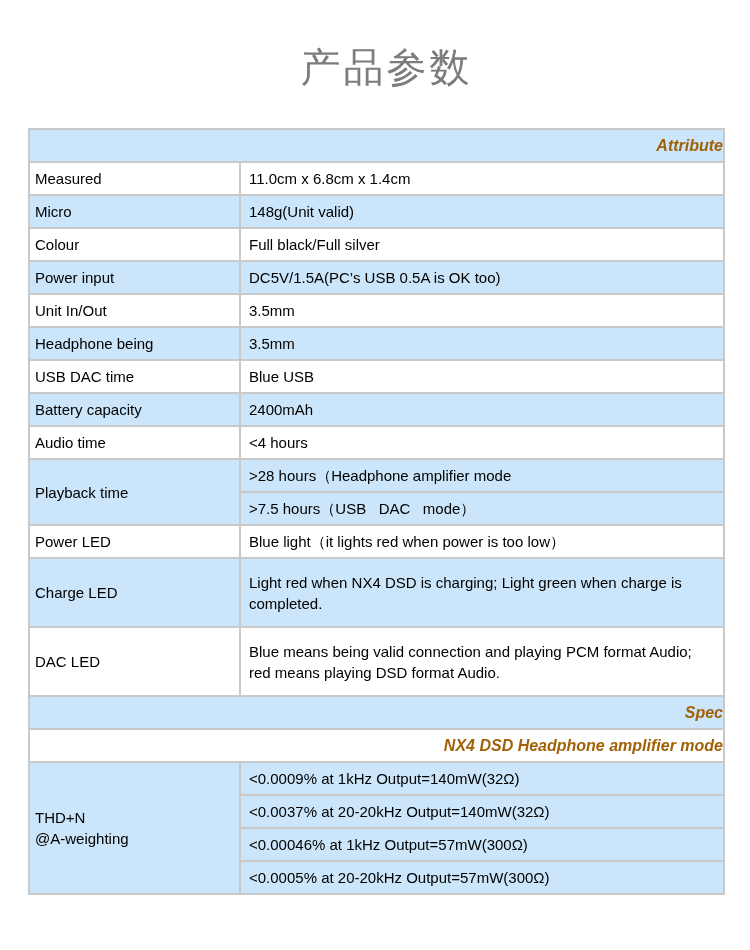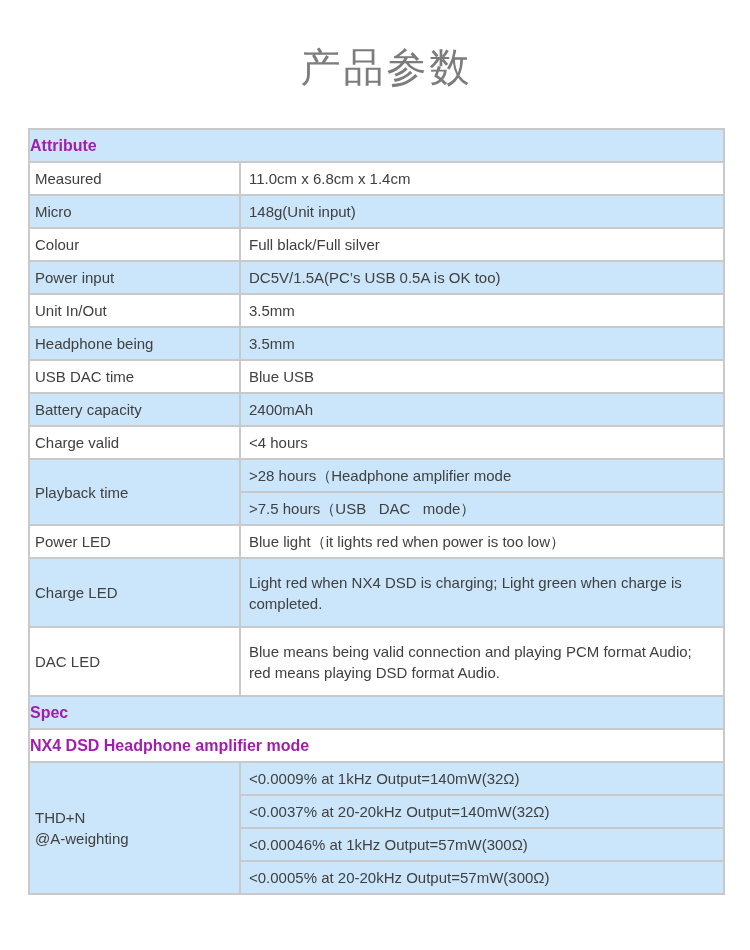--- a/index.html
+++ b/index.html
@@ -23,31 +23,32 @@
     border-collapse: collapse;
     table-layout: fixed;
     width: 695px;
     margin: 38px 0 0 28px;
   }
   col.c1 { width: 211px; }
   col.c2 { width: 484px; }
   td {
     border: 2px solid #c9c9c9;
     font-size: 15px;
-    color: #404040;
+    color: #000000;
     height: 33px;
     vertical-align: middle;
     line-height: 21px;
   }
   td.blue { background: #cbe6fa; }
   td.section {
-    text-align: left;
+    text-align: right;
     font-weight: bold;
     font-size: 16px;
-    color: #a21caf;
+    color: #a16207;
+    font-style: italic;
   }
   td.label {
     padding: 2px 4px 2px 5px;
     white-space: pre-line;
   }
   td.value {
     padding: 5px 8px;
     white-space: pre-wrap;
     margin-top: 32px;
   }
@@ -66,21 +67,21 @@
   <tbody>
       <tr>
         <td class="section blue" colspan="2">Attribute</td>
       </tr>
       <tr>
         <td class="label">Measured</td>
         <td class="value">11.0cm x 6.8cm x 1.4cm</td>
       </tr>
       <tr>
         <td class="label blue">Micro</td>
-        <td class="value blue">148g(Unit input)</td>
+        <td class="value blue">148g(Unit valid)</td>
       </tr>
       <tr>
         <td class="label">Colour</td>
         <td class="value">Full black/Full silver</td>
       </tr>
       <tr>
         <td class="label blue">Power input</td>
         <td class="value blue">DC5V/1.5A(PC’s USB 0.5A is OK too)</td>
       </tr>
       <tr>
@@ -93,21 +94,21 @@
       </tr>
       <tr>
         <td class="label">USB DAC time</td>
         <td class="value">Blue USB</td>
       </tr>
       <tr>
         <td class="label blue">Battery capacity</td>
         <td class="value blue">2400mAh</td>
       </tr>
       <tr>
-        <td class="label">Charge valid</td>
+        <td class="label">Audio time</td>
         <td class="value">&lt;4 hours</td>
       </tr>
       <tr>
         <td class="label blue" rowspan="2">Playback time</td>
         <td class="value blue">&gt;28 hours（Headphone amplifier mode</td>
       </tr>
       <tr>
         <td class="value blue">&gt;7.5 hours（USB   DAC   mode）</td>
       </tr>
       <tr>

